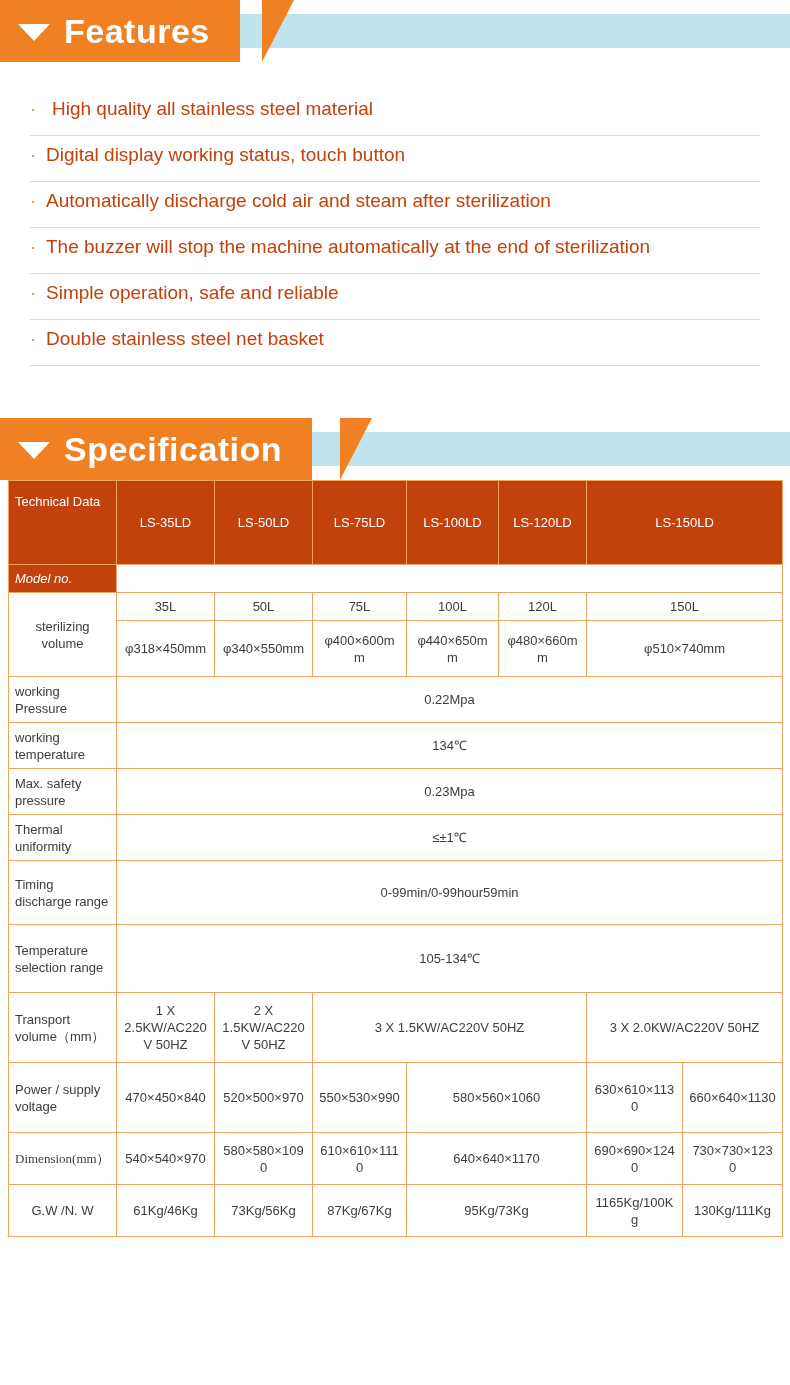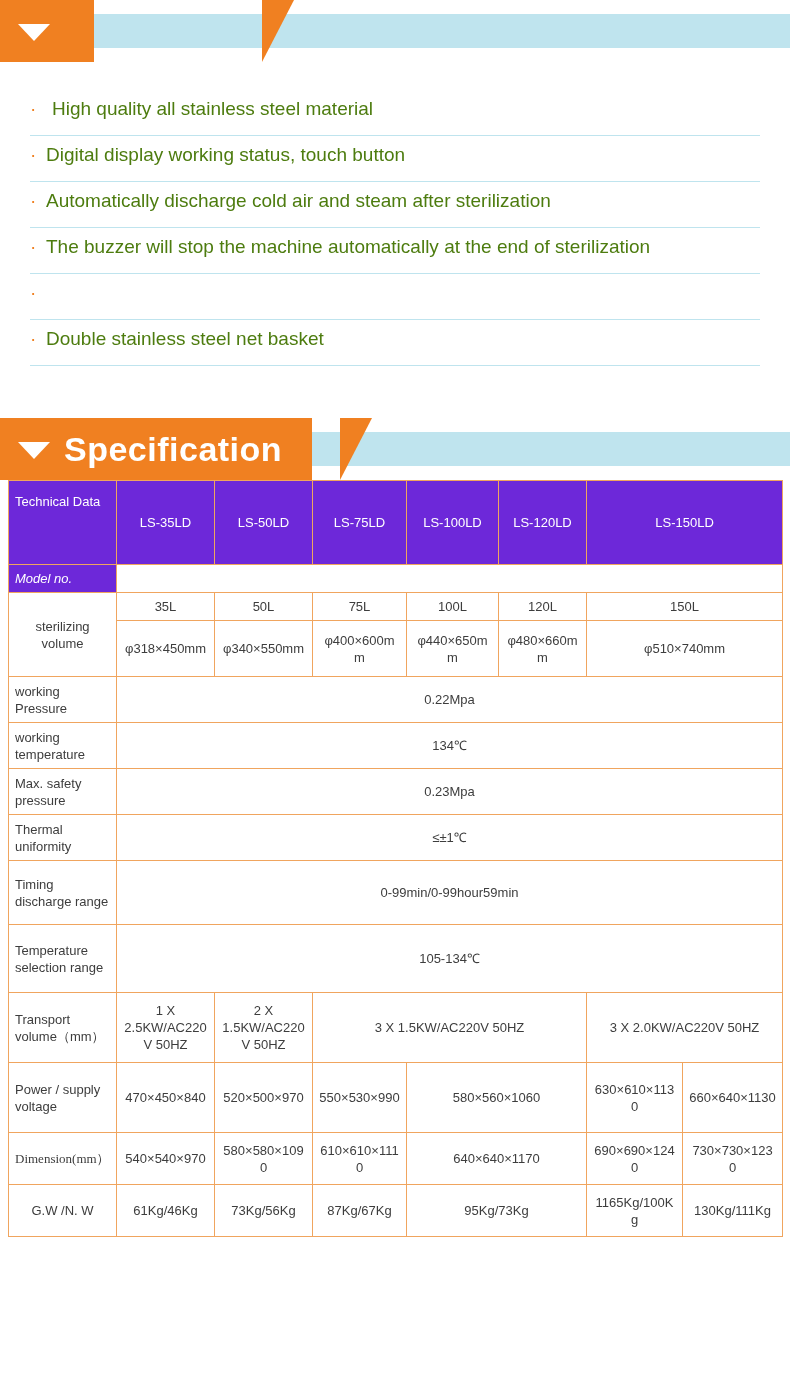--- a/index.html
+++ b/index.html
@@ -74,21 +74,21 @@
     color: #f08021;
     font-size: 19px;
     line-height: 26px;
     width: 16px;
     flex: 0 0 16px;
     text-align: left;
   }
   .feature-row .txt {
     font-size: 19px;
     line-height: 26px;
-    color: #4d7c0f;
+    color: #c2410c;
   }
   .features .feature-row:first-child .txt { padding-left: 6px; }
 
   .spacer-1 { height: 52px; }
 
   
   .spec-wrap { padding: 0 8px; }
   table.spec {
     width: 774px;
     border-collapse: collapse;
@@ -97,21 +97,21 @@
     color: #3d3d3d;
   }
   table.spec td {
     border: 1px solid #f0a55e;
     padding: 5px 6px;
     vertical-align: middle;
     line-height: 17px;
     word-wrap: break-word;
   }
   td.hdr {
-    background: #6d28d9;
+    background: #c2410c;
     color: #ffffff;
     text-align: center;
     height: 84px;
   }
   td.hdr.left {
     text-align: left;
     vertical-align: top;
     padding-top: 12px;
   }
   td.labelcell {
@@ -123,20 +123,21 @@
   td.tall { height: 56px; }
   .bottom-pad { height: 20px; }
 </style>
 </head>
 <body>
 
 <div class="section-head">
   <div class="head-bar"></div>
   <div class="head-tab">
     <span class="arrow"></span>
+    <span class="title">Features</span>
   </div>
   <div class="head-notch" style="left:262px;"></div>
 </div>
 
 <div class="features">
   <div class="feature-row">
     <span class="dot">·</span>
     <span class="txt">High quality all stainless steel material</span>
   </div>
   <div class="feature-row">
@@ -146,20 +147,21 @@
   <div class="feature-row">
     <span class="dot">·</span>
     <span class="txt">Automatically discharge cold air and steam after sterilization</span>
   </div>
   <div class="feature-row">
     <span class="dot">·</span>
     <span class="txt">The buzzer will stop the machine automatically at the end of sterilization</span>
   </div>
   <div class="feature-row">
     <span class="dot">·</span>
+    <span class="txt">Simple operation, safe and reliable</span>
   </div>
   <div class="feature-row">
     <span class="dot">·</span>
     <span class="txt">Double stainless steel net basket</span>
   </div>
 </div>
 
 <div class="spacer-1"></div>
 
 <div class="section-head">

